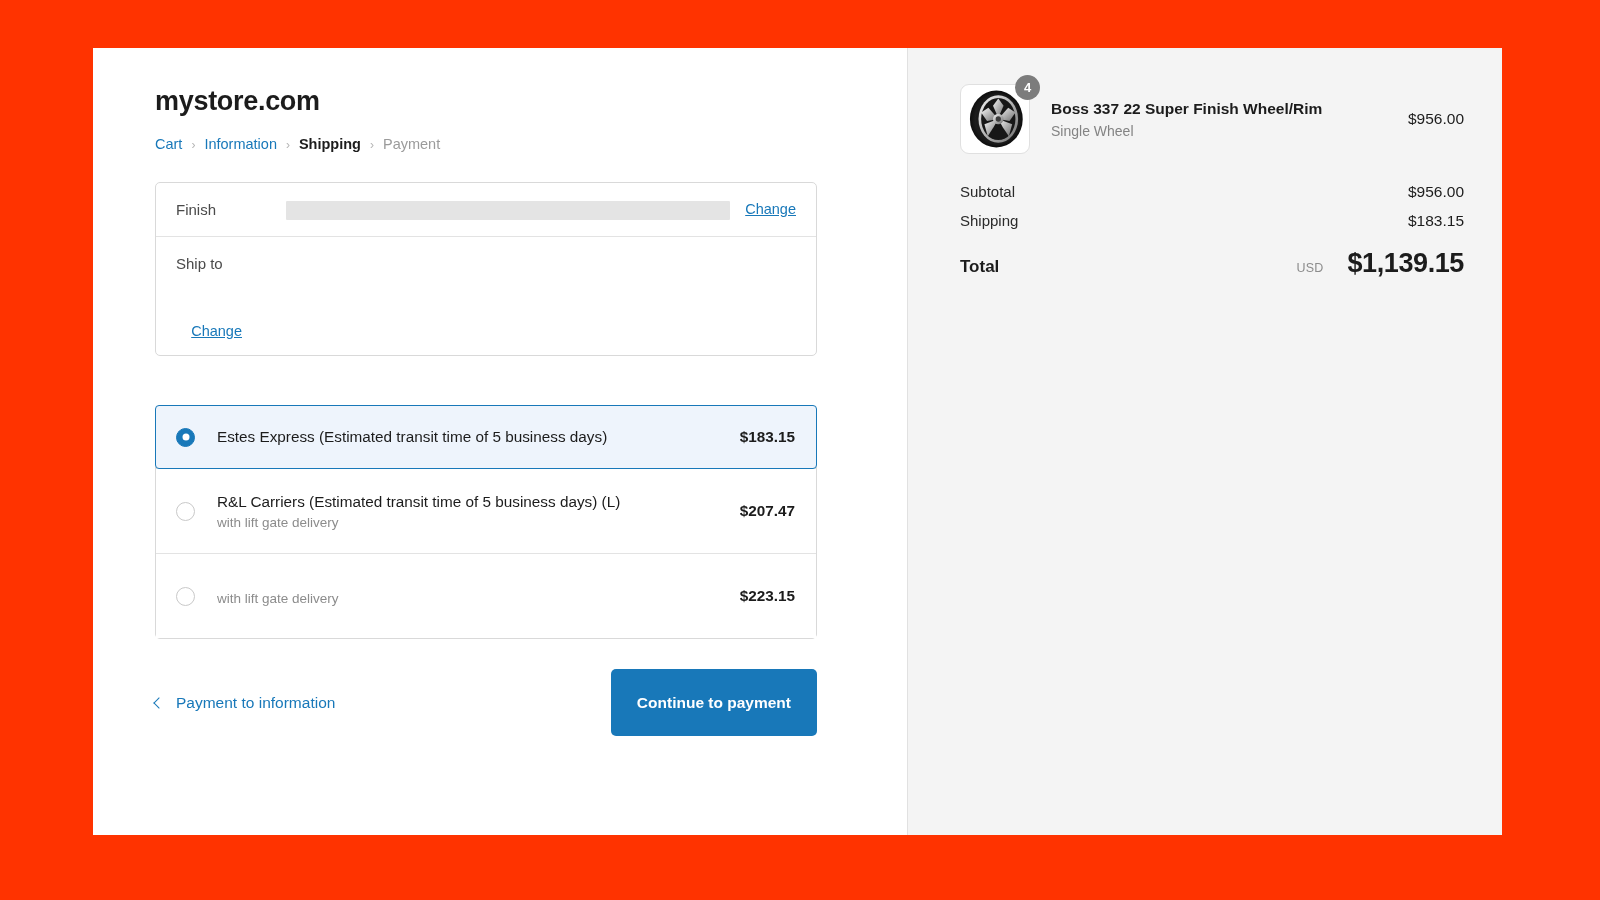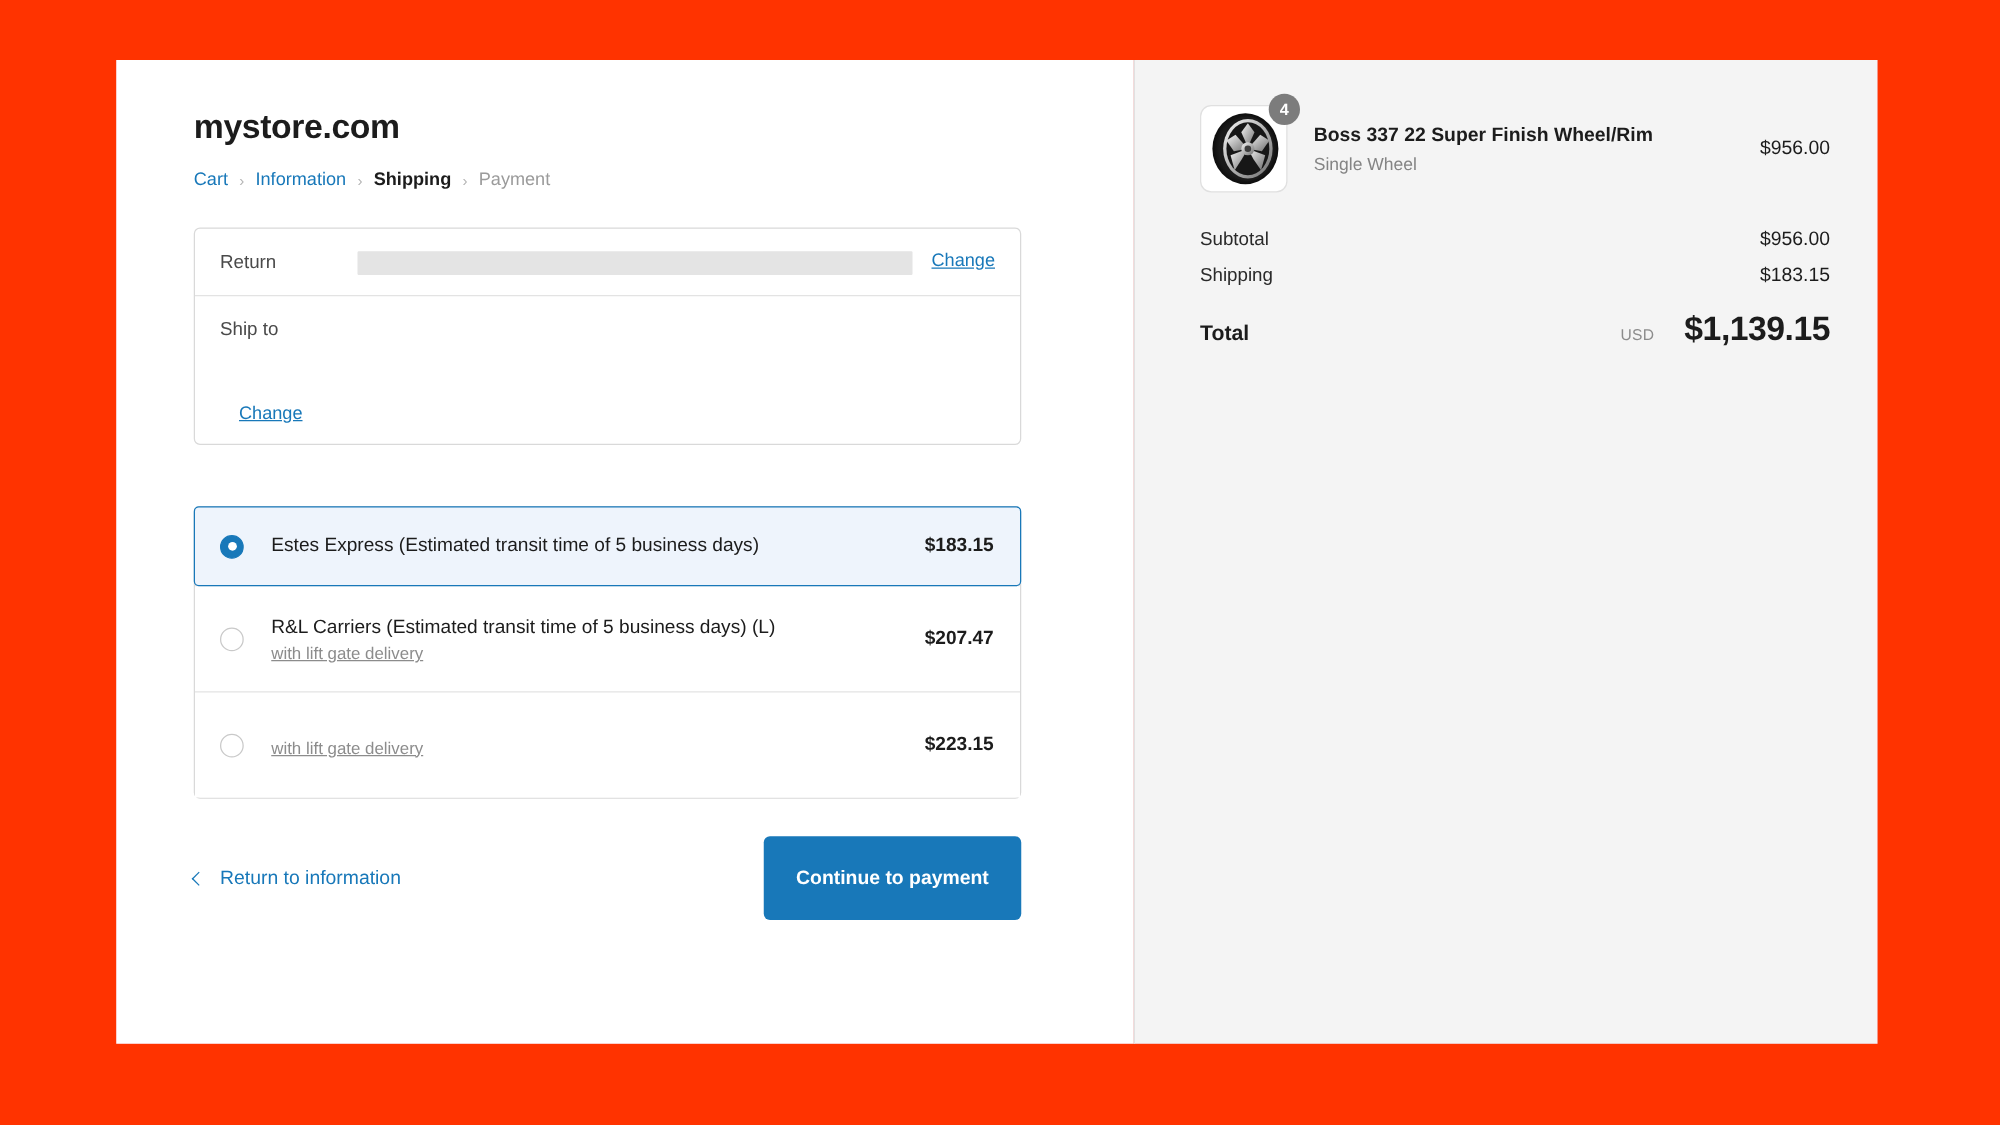--- a/index.html
+++ b/index.html
@@ -142,21 +142,20 @@
   .ship-text { flex: 1; }
   .ship-name {
     font-size: 15.3px;
     color: #1c1c1c;
     line-height: 1.3;
   }
   .ship-sub {
     font-size: 13.5px;
     color: #8c8c8c;
     margin-top: 4px;
-    text-decoration: underline;
   }
   .ship-price {
     flex: none;
     font-size: 15.3px;
     font-weight: bold;
     color: #1c1c1c;
     text-align: right;
   }
 
   
@@ -295,21 +294,21 @@
         <span class="crumb-sep">›</span>
         <span class="crumb">Information</span>
         <span class="crumb-sep">›</span>
         <span class="crumb current">Shipping</span>
         <span class="crumb-sep">›</span>
         <span class="crumb future">Payment</span>
       </div>
 
       <div class="review-box">
         <div class="review-row">
-          <div class="review-label">Return</div>
+          <div class="review-label">Finish</div>
           <div class="review-value">
             <div class="redact-bar"></div>
           </div>
           <div class="change-link">Change</div>
         </div>
         <div class="review-row">
           <div class="review-label">Ship to</div>
           <div class="review-value">
             <div class="redact-bar"></div>
             <div class="redact-bar"></div>
@@ -345,21 +344,21 @@
             <div class="ship-sub">with lift gate delivery</div>
           </div>
           <div class="ship-price">$223.15</div>
         </div>
 
       </div>
 
       <div class="actions">
         <div class="return-link">
           <span class="chev"></span>
-          <span>Return to information</span>
+          <span>Payment to information</span>
         </div>
         <button class="pay-btn">Continue to payment</button>
       </div>
 
     </div>
 
     <div class="right">
 
       <div class="cart-item">
         <div class="thumb-wrap">

